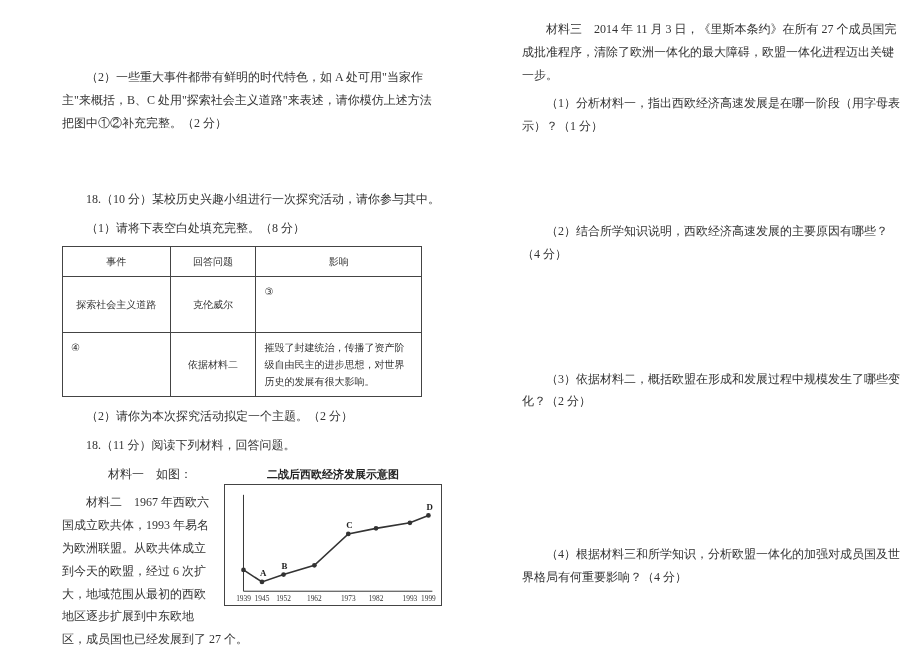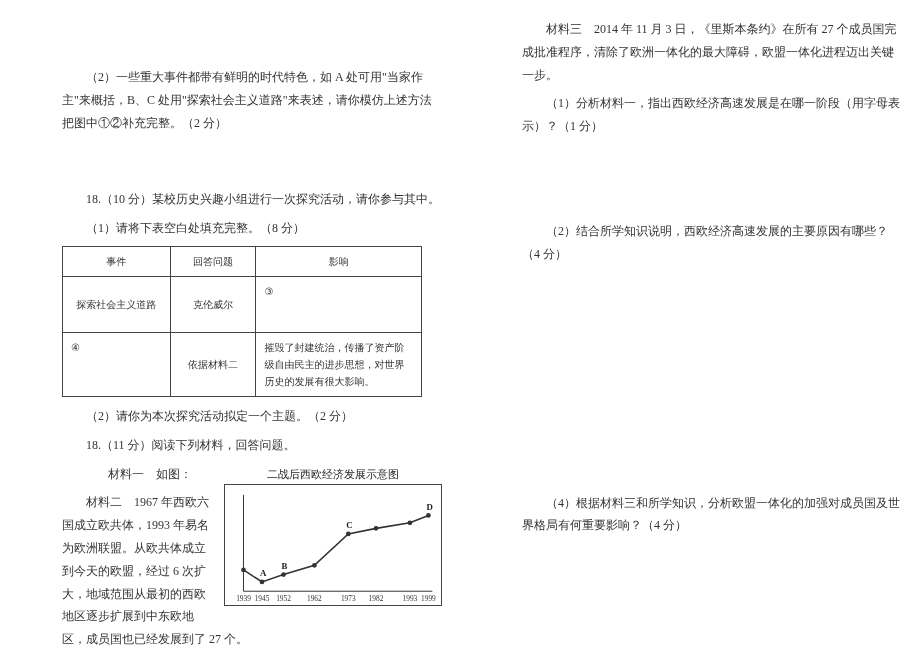--- a/index.html
+++ b/index.html
@@ -70,21 +70,21 @@
       display: inline-block;
     }
     .chart-wrap {
       float: right;
       width: 218px;
       margin: 4px 0 4px 10px;
     }
     .chart-title {
       text-align: center;
       font-size: 11px;
-      font-weight: normal;
+      font-weight: bold;
       margin-bottom: 2px;
       color: #222;
     }
     .chart {
       width: 218px;
       height: 122px;
       border: 1px solid #444;
       background: #fff;
     }
     .flow { overflow: hidden; }
@@ -167,18 +167,19 @@
   </div>
 
   <div class="col">
     <p class="para">材料三　2014 年 11 月 3 日，《里斯本条约》在所有 27 个成员国完成批准程序，清除了欧洲一体化的最大障碍，欧盟一体化进程迈出关键一步。</p>
     <p class="para">（1）分析材料一，指出西欧经济高速发展是在哪一阶段（用字母表示）？（1 分）</p>
     <div class="gap-lg"></div>
     <div class="gap-md"></div>
     <p class="para">（2）结合所学知识说明，西欧经济高速发展的主要原因有哪些？（4 分）</p>
     <div class="gap-lg"></div>
     <div class="gap-lg"></div>
+    <p class="para">（3）依据材料二，概括欧盟在形成和发展过程中规模发生了哪些变化？（2 分）</p>
     <div class="gap-lg"></div>
     <div class="gap-lg"></div>
     <div class="gap-md"></div>
     <p class="para">（4）根据材料三和所学知识，分析欧盟一体化的加强对成员国及世界格局有何重要影响？（4 分）</p>
   </div>
 </div>
 
 </body></html>

